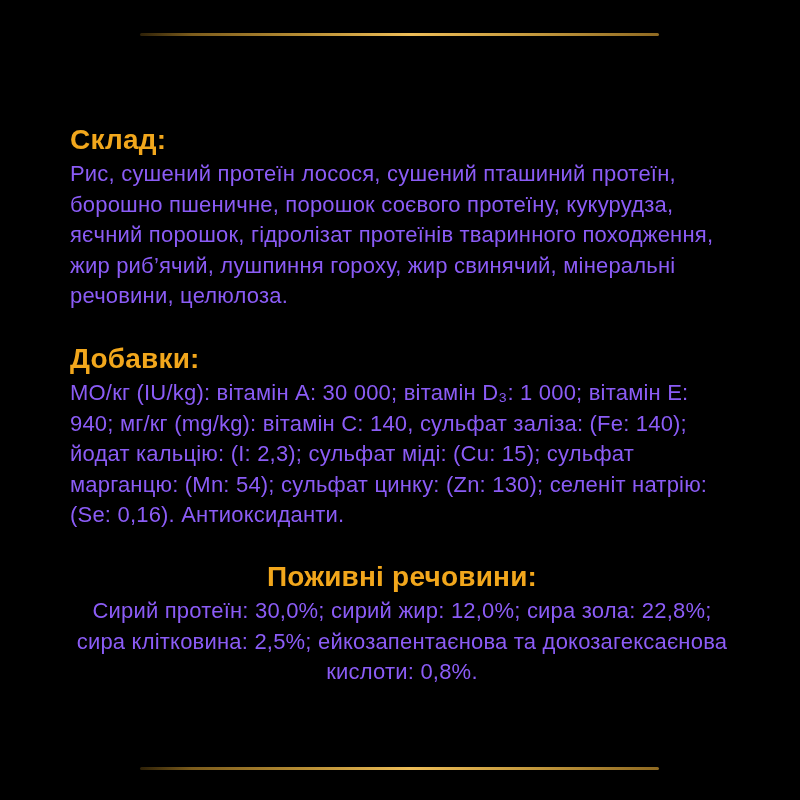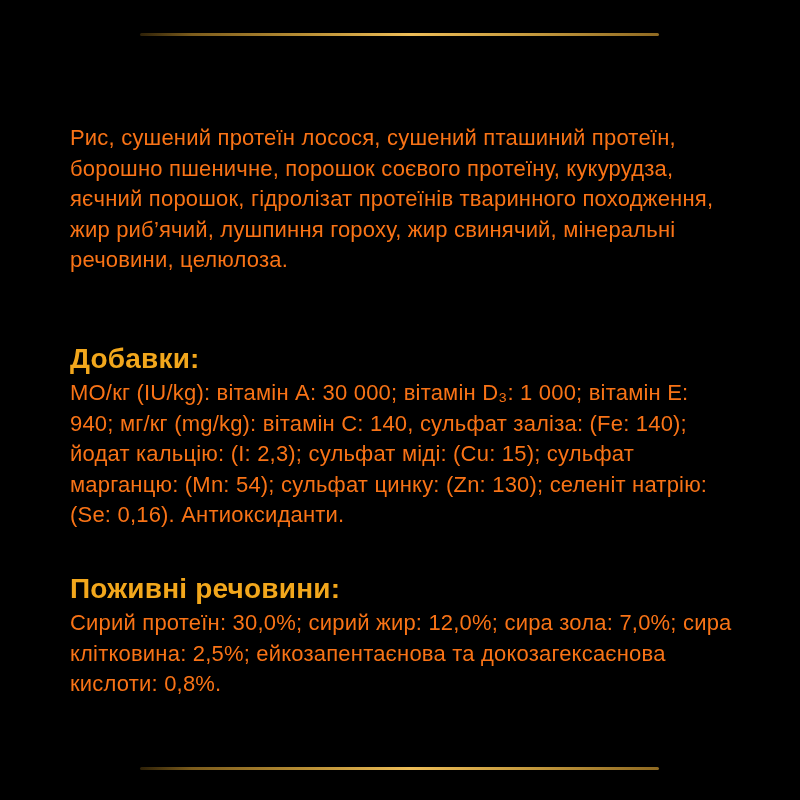--- a/index.html
+++ b/index.html
@@ -32,55 +32,56 @@
   .divider.top    { top: 33px; }
   .divider.bottom { top: 767px; }
 
   .sec {
     position: absolute;
     left: 70px;
     width: 664px;
   }
   .sec.sec-composition { top: 123px; }
   .sec.sec-additives   { top: 342px; }
-  .sec.sec-nutrients   { top: 572px; }
+  .sec.sec-nutrients   { top: 560px; text-align: center; }
 
   .sec h2 {
     margin: 0 0 2px 0;
     font-size: 28px;
     line-height: 34px;
     font-weight: 700;
     color: #F2A71C;
     letter-spacing: 0.2px;
   }
   .sec p {
     margin: 0;
     font-size: 22px;
     line-height: 30.5px;
     font-weight: 400;
-    color: #f97316;
+    color: #8b5cf6;
     letter-spacing: 0.2px;
   }
 </style>
 </head>
 <body>
 
 <div class="page">
 
   <div class="divider top"></div>
 
   <section class="sec sec-composition">
+    <h2>Склад:</h2>
     <p>Рис, сушений протеїн лосося, сушений пташиний протеїн, борошно пшеничне, порошок соєвого протеїну, кукурудза, яєчний порошок, гідролізат протеїнів тваринного походження, жир риб’ячий, лушпиння гороху, жир свинячий, мінеральні речовини, целюлоза.</p>
   </section>
 
   <section class="sec sec-additives">
     <h2>Добавки:</h2>
     <p>МО/кг (IU/kg): вітамін A: 30&nbsp;000; вітамін D₃: 1&nbsp;000; вітамін E: 940; мг/кг (mg/kg): вітамін C: 140, сульфат заліза: (Fe: 140); йодат кальцію: (I: 2,3); сульфат міді: (Cu: 15); сульфат марганцю: (Mn: 54); сульфат цинку: (Zn: 130); селеніт натрію: (Se: 0,16). Антиоксиданти.</p>
   </section>
 
   <section class="sec sec-nutrients">
     <h2>Поживні речовини:</h2>
-    <p>Сирий протеїн: 30,0%; сирий жир: 12,0%; сира зола: 7,0%; сира клітковина: 2,5%; ейкозапентаєнова та докозагексаєнова кислоти: 0,8%.</p>
+    <p>Сирий протеїн: 30,0%; сирий жир: 12,0%; сира зола: 22,8%; сира клітковина: 2,5%; ейкозапентаєнова та докозагексаєнова кислоти: 0,8%.</p>
   </section>
 
   <div class="divider bottom"></div>
 
 </div>
 
 </body></html>

